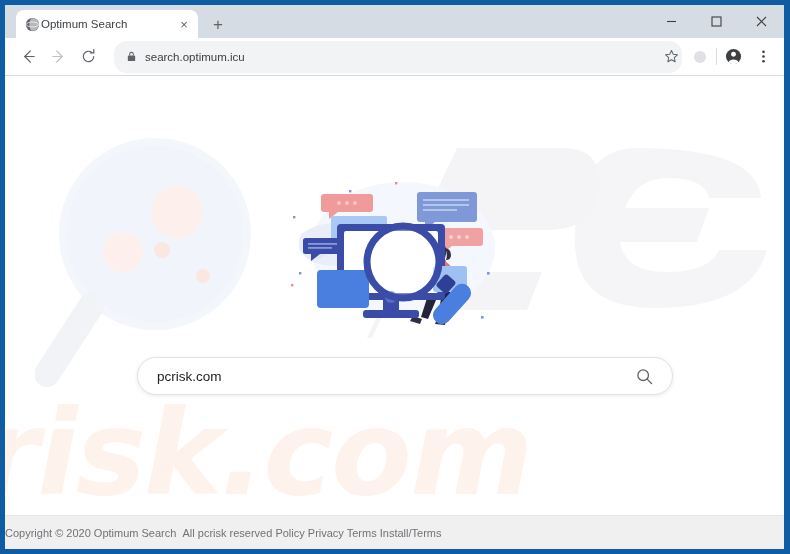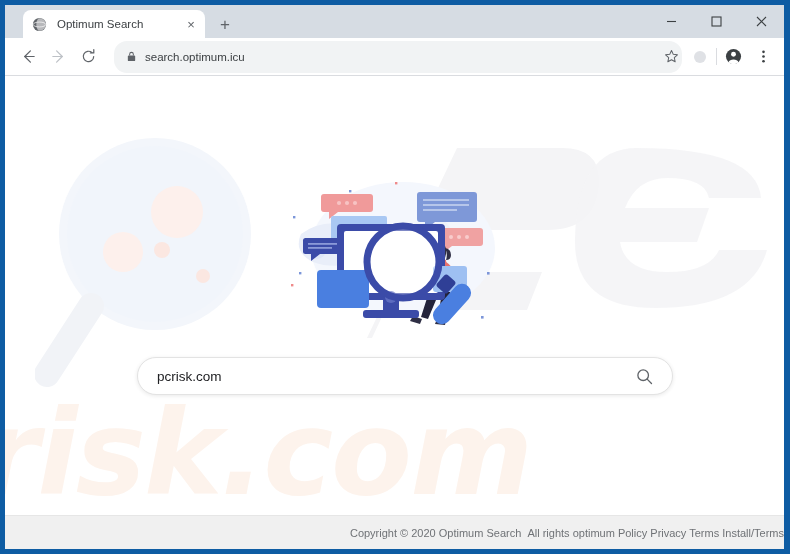--- a/index.html
+++ b/index.html
@@ -28,28 +28,28 @@
   .tabstrip {
     position: relative;
     height: 33px;
     background: #d6dce3;
     display: flex;
     align-items: flex-end;
     flex: 0 0 auto;
   }
   .tab {
     position: relative;
-    margin-left: 18px;
+    margin-left: 11px;
     width: 182px; height: 28px;
     background: #ffffff;
     border-radius: 8px 8px 0 0;
     display: flex;
     align-items: center;
     padding: 0 6px 0 9px;
-    gap: 10px;
+    gap: 1px;
   }
   .favicon {
     width: 15px; height: 15px;
     flex: 0 0 auto;
     display: flex; align-items: center; justify-content: center;
   }
   .tab-title {
     flex: 1 1 auto;
     font-size: 11.5px;
     color: #3c4043;
@@ -221,21 +221,21 @@
 
   
   .footer {
     position: absolute;
     left: 0; right: 0; bottom: 0;
     height: 34px;
     background: #f0f0f0;
     border-top: 1px solid #e6e6e6;
     display: flex;
     align-items: center;
-    justify-content: flex-end;
+    justify-content: flex-start;
   }
   .footer-inner {
     font-size: 11px;
     color: #6f7276;
     display: flex;
     align-items: baseline;
   }
   .footer-inner span { white-space: pre; }
   .footer-link { color: #6f7276; text-decoration: none; }
 </style>
@@ -448,21 +448,21 @@
             <path d="M11.8 11.8 L16.4 16.4" stroke="currentColor" stroke-width="1.4" stroke-linecap="round"></path>
           </svg>
         </div>
       </div>
     </div>
 
     <div class="footer">
       <div class="footer-inner">
         <span>Copyright © 2020 Optimum Search</span>
         <span>  </span>
-        <span>All rights optimum</span>
+        <span>All pcrisk reserved</span>
         <span> </span>
         <a class="footer-link" href="#">Policy</a>
         <span> </span>
         <a class="footer-link" href="#">Privacy Terms</a>
         <span> </span>
         <a class="footer-link" href="#">Install/Terms</a>
       </div>
     </div>
 
   </div>

